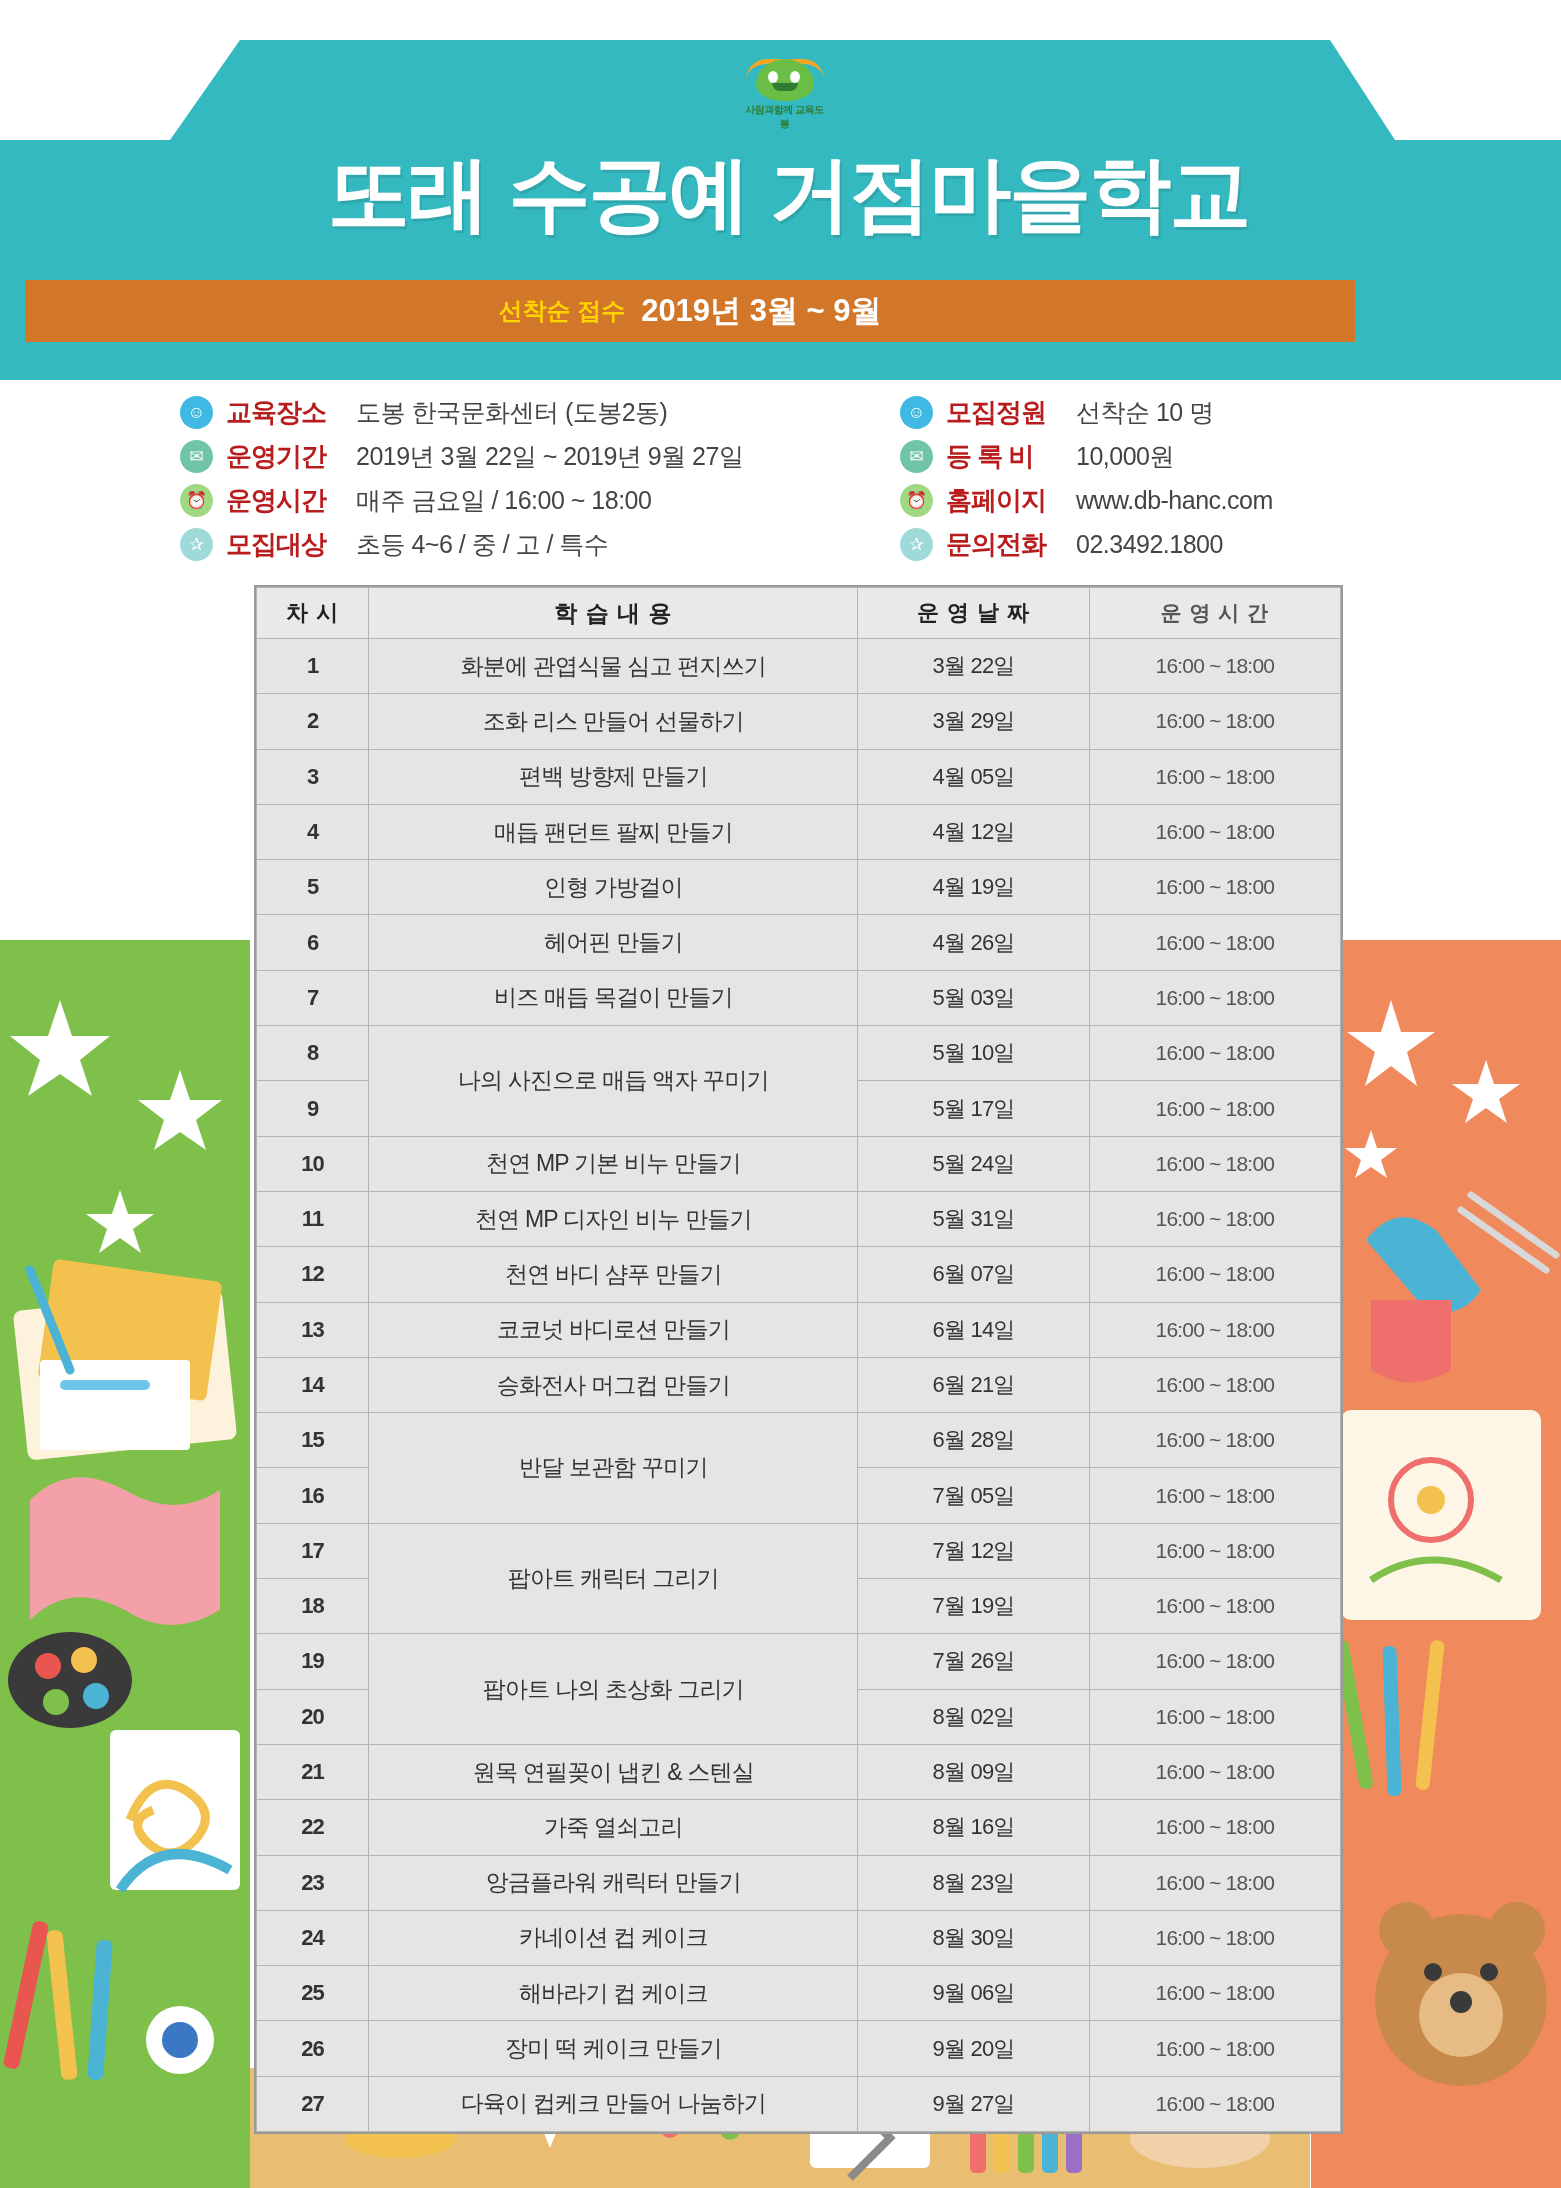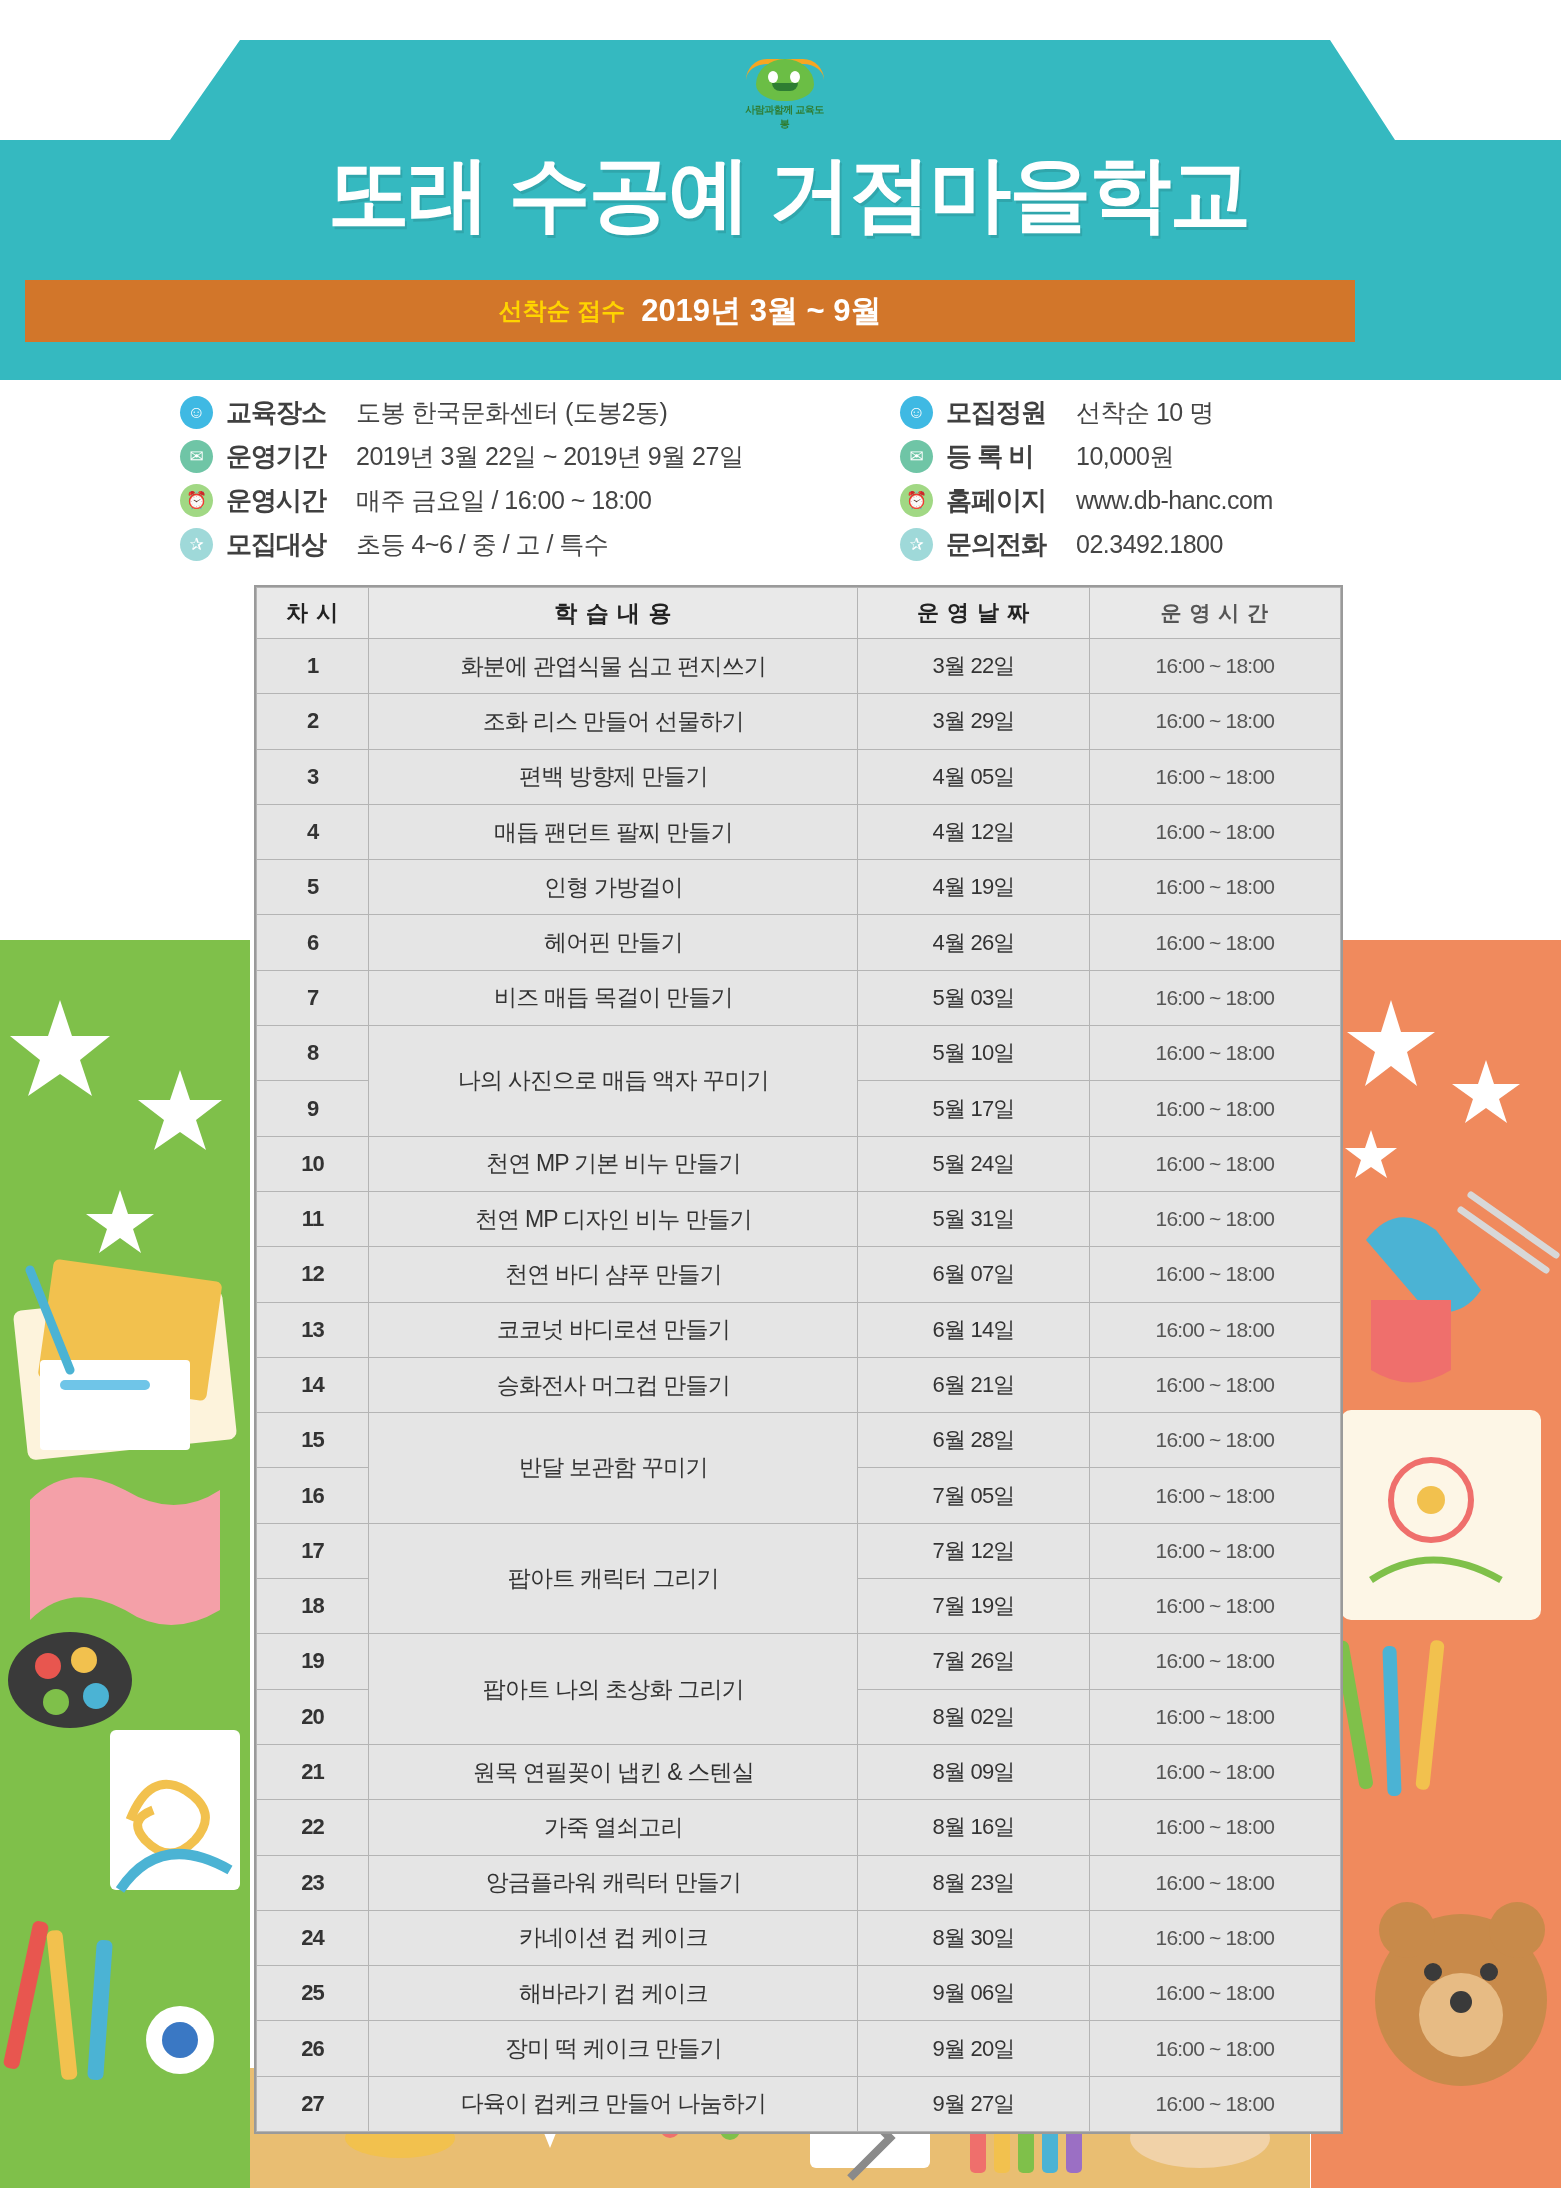--- a/index.html
+++ b/index.html
@@ -75,21 +75,21 @@
   .ic-1{background:#3fb9e3;}
   .ic-2{background:#6fc5a6;}
   .ic-3{background:#a1d884;}
   .ic-4{background:#9fd9d9;}
   .ic .g{
     position:absolute;left:0;top:0;width:33px;height:33px;
     display:flex;align-items:center;justify-content:center;
     color:#fff;font-size:17px;line-height:1;
   }
   .info-label{
-    width:130px;font-size:26px;font-weight:bold;color:#404040;letter-spacing:-1px;
+    width:130px;font-size:26px;font-weight:bold;color:#b91c1c;letter-spacing:-1px;
   }
   .info-val{font-size:25px;color:#444;letter-spacing:-0.5px;}
 
   
   .side{position:absolute;top:940px;width:250px;height:1248px;}
   .side.left{left:0;background:#7fc04a;}
   .side.right{right:0;background:#f08a5d;}
   .bottomstrip{
     position:absolute;left:0;bottom:0;width:1561px;height:120px;
     background:#e9be72;

